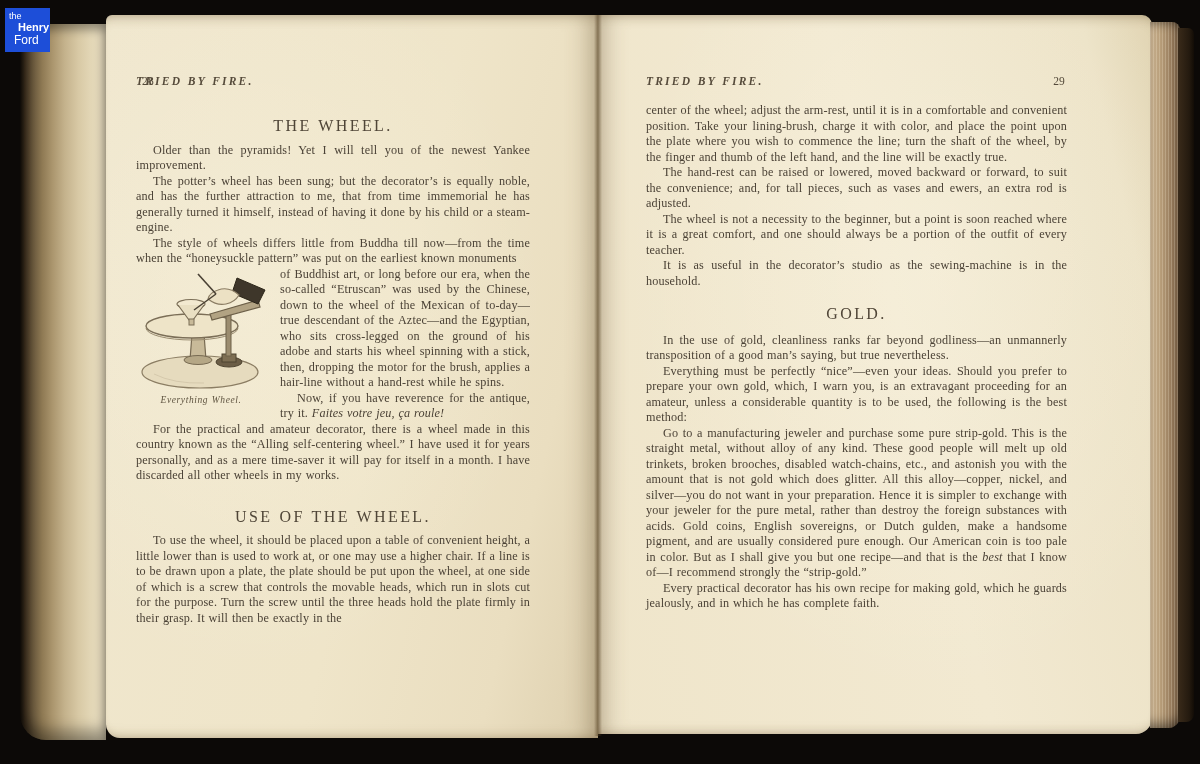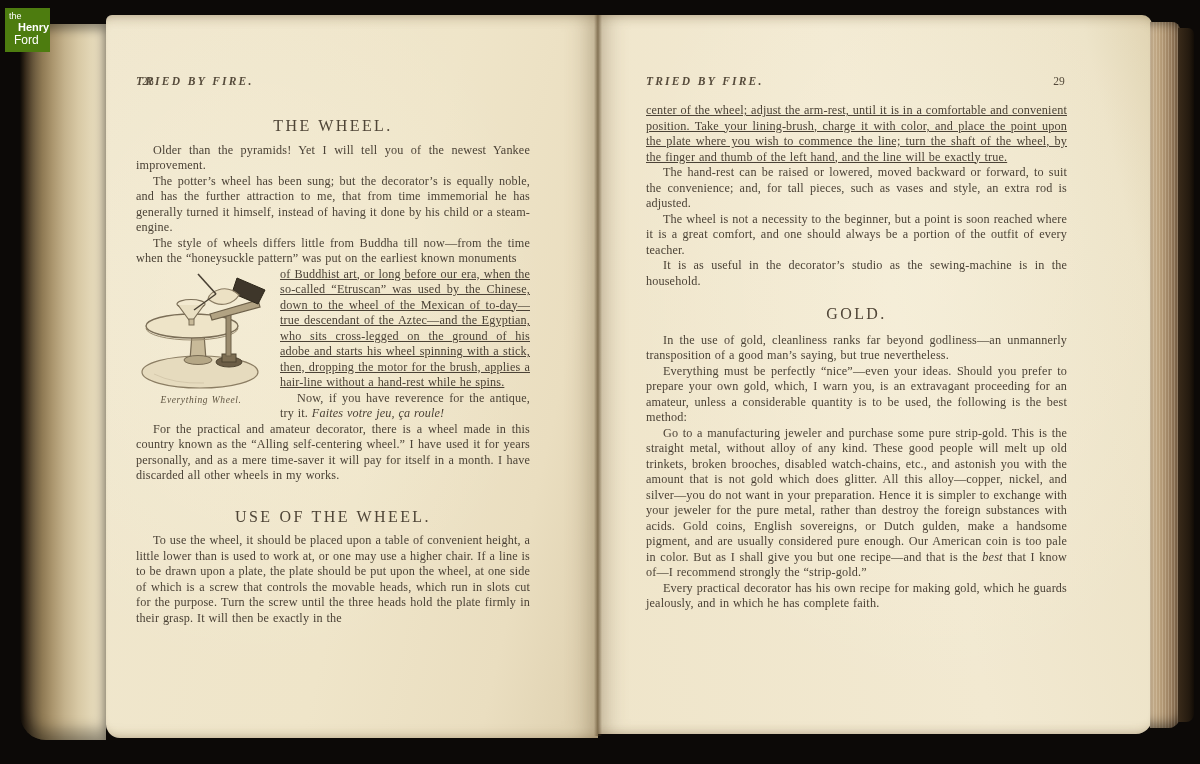--- a/index.html
+++ b/index.html
@@ -62,21 +62,21 @@
   }
   .cover-right {
     position: absolute; left: 1178px; top: 28px; width: 16px; height: 694px;
     background: linear-gradient(to right, #3a2b1a, #241a0f 70%, #120c06);
     border-radius: 0 6px 8px 0;
   }
 
   
   .hf-logo {
     position: absolute; left: 5px; top: 8px; width: 45px; height: 44px;
-    background: #4d7c0f;
+    background: #1d4ed8;
     color: #ffffff;
     font-family: "Liberation Sans", sans-serif;
     line-height: 1;
     padding: 4px 0 0 4px;
     z-index: 5;
   }
   .hf-the   { font-size: 9px;  display: block; }
   .hf-henry { font-size: 11px; font-weight: bold; display: block; margin: 1px 0 0 9px; }
   .hf-ford  { font-size: 12px; font-weight: normal; display: block; margin: 1px 0 0 5px; }
 
@@ -101,21 +101,21 @@
   .sec-heading {
     text-align: center; font-size: 16px; letter-spacing: 2.4px;
     color: #4f4537; clear: both;
   }
   .h-wheel { margin: 30px 0 9px 0; }
   .h-use   { margin: 25px 0 9px 0; }
   .h-gold  { margin: 17px 0 11px 0; }
 
   p { text-align: justify; }
   .indent { text-indent: 17px; }
-  .noindent { text-indent: 0; text-decoration: underline; }
+  .noindent { text-indent: 0; }
 
   .figure {
     float: left; width: 138px; margin: 3px 10px 0 -4px; text-align: center;
   }
   .figure svg { display: block; margin: 0 auto; }
   .fig-caption {
     font-size: 9.5px; font-style: italic; color: #5f5440;
     letter-spacing: .6px; margin-top: 1px; text-align: center;
   }
   .frtext i, p i { font-style: italic; }
@@ -191,21 +191,21 @@
   <p class="indent">To use the wheel, it should be placed upon a table of convenient height, a little lower than is used to work at, or one may use a higher chair.  If a line is to be drawn upon a plate, the plate should be put upon the wheel, at one side of which is a screw that controls the movable heads, which run in slots cut for the purpose.  Turn the screw until the three heads hold the plate firmly in their grasp.  It will then be exactly in the</p>
 </div>
 
 <div class="content content-right">
   <div class="running-header">
     <span class="rh-title">TRIED BY FIRE.</span>
     <span class="rh-num right">29</span>
   </div>
 
   <p class="noindent" style="margin-top:15px">center of the wheel; adjust the arm-rest, until it is in a comfortable and convenient position.  Take your lining-brush, charge it with color, and place the point upon the plate where you wish to commence the line; turn the shaft of the wheel, by the finger and thumb of the left hand, and the line will be exactly true.</p>
-  <p class="indent">The hand-rest can be raised or lowered, moved backward or forward, to suit the convenience; and, for tall pieces, such as vases and style, an extra rod is adjusted.</p>
+  <p class="indent">The hand-rest can be raised or lowered, moved backward or forward, to suit the convenience; and, for tall pieces, such as vases and ewers, an extra rod is adjusted.</p>
   <p class="indent">The wheel is not a necessity to the beginner, but a point is soon reached where it is a great comfort, and one should always be a portion of the outfit of every teacher.</p>
   <p class="indent">It is as useful in the decorator’s studio as the sewing-machine is in the household.</p>
 
   <div class="sec-heading h-gold">GOLD.</div>
 
   <p class="indent">In the use of gold, cleanliness ranks far beyond godliness—an unmannerly transposition of a good man’s saying, but true nevertheless.</p>
   <p class="indent">Everything must be perfectly “nice”—even your ideas.  Should you prefer to prepare your own gold, which, I warn you, is an extravagant proceeding for an amateur, unless a considerable quantity is to be used, the following is the best method:</p>
   <p class="indent"><span>Go to a manufacturing jeweler and purchase some pure strip-gold.  This is the straight metal, without alloy of any kind.  These good people will melt up old trinkets, broken brooches, disabled watch-chains, etc., and astonish you with the amount that is not gold which does glitter.  All this alloy—copper, nickel, and silver—you do not want in your preparation.  Hence it is simpler to exchange with your jeweler for the pure metal, rather than destroy the foreign substances with acids.  Gold coins, English sovereigns, or Dutch gulden, make a handsome pigment, and are usually considered pure enough.  Our American coin is too pale in color.  But as I shall give you but one recipe—and that is the </span><i>best</i><span> that I know of—I recommend strongly the “strip-gold.”</span></p>
   <p class="indent">Every practical decorator has his own recipe for making gold, which he guards jealously, and in which he has complete faith.</p>
 </div>

